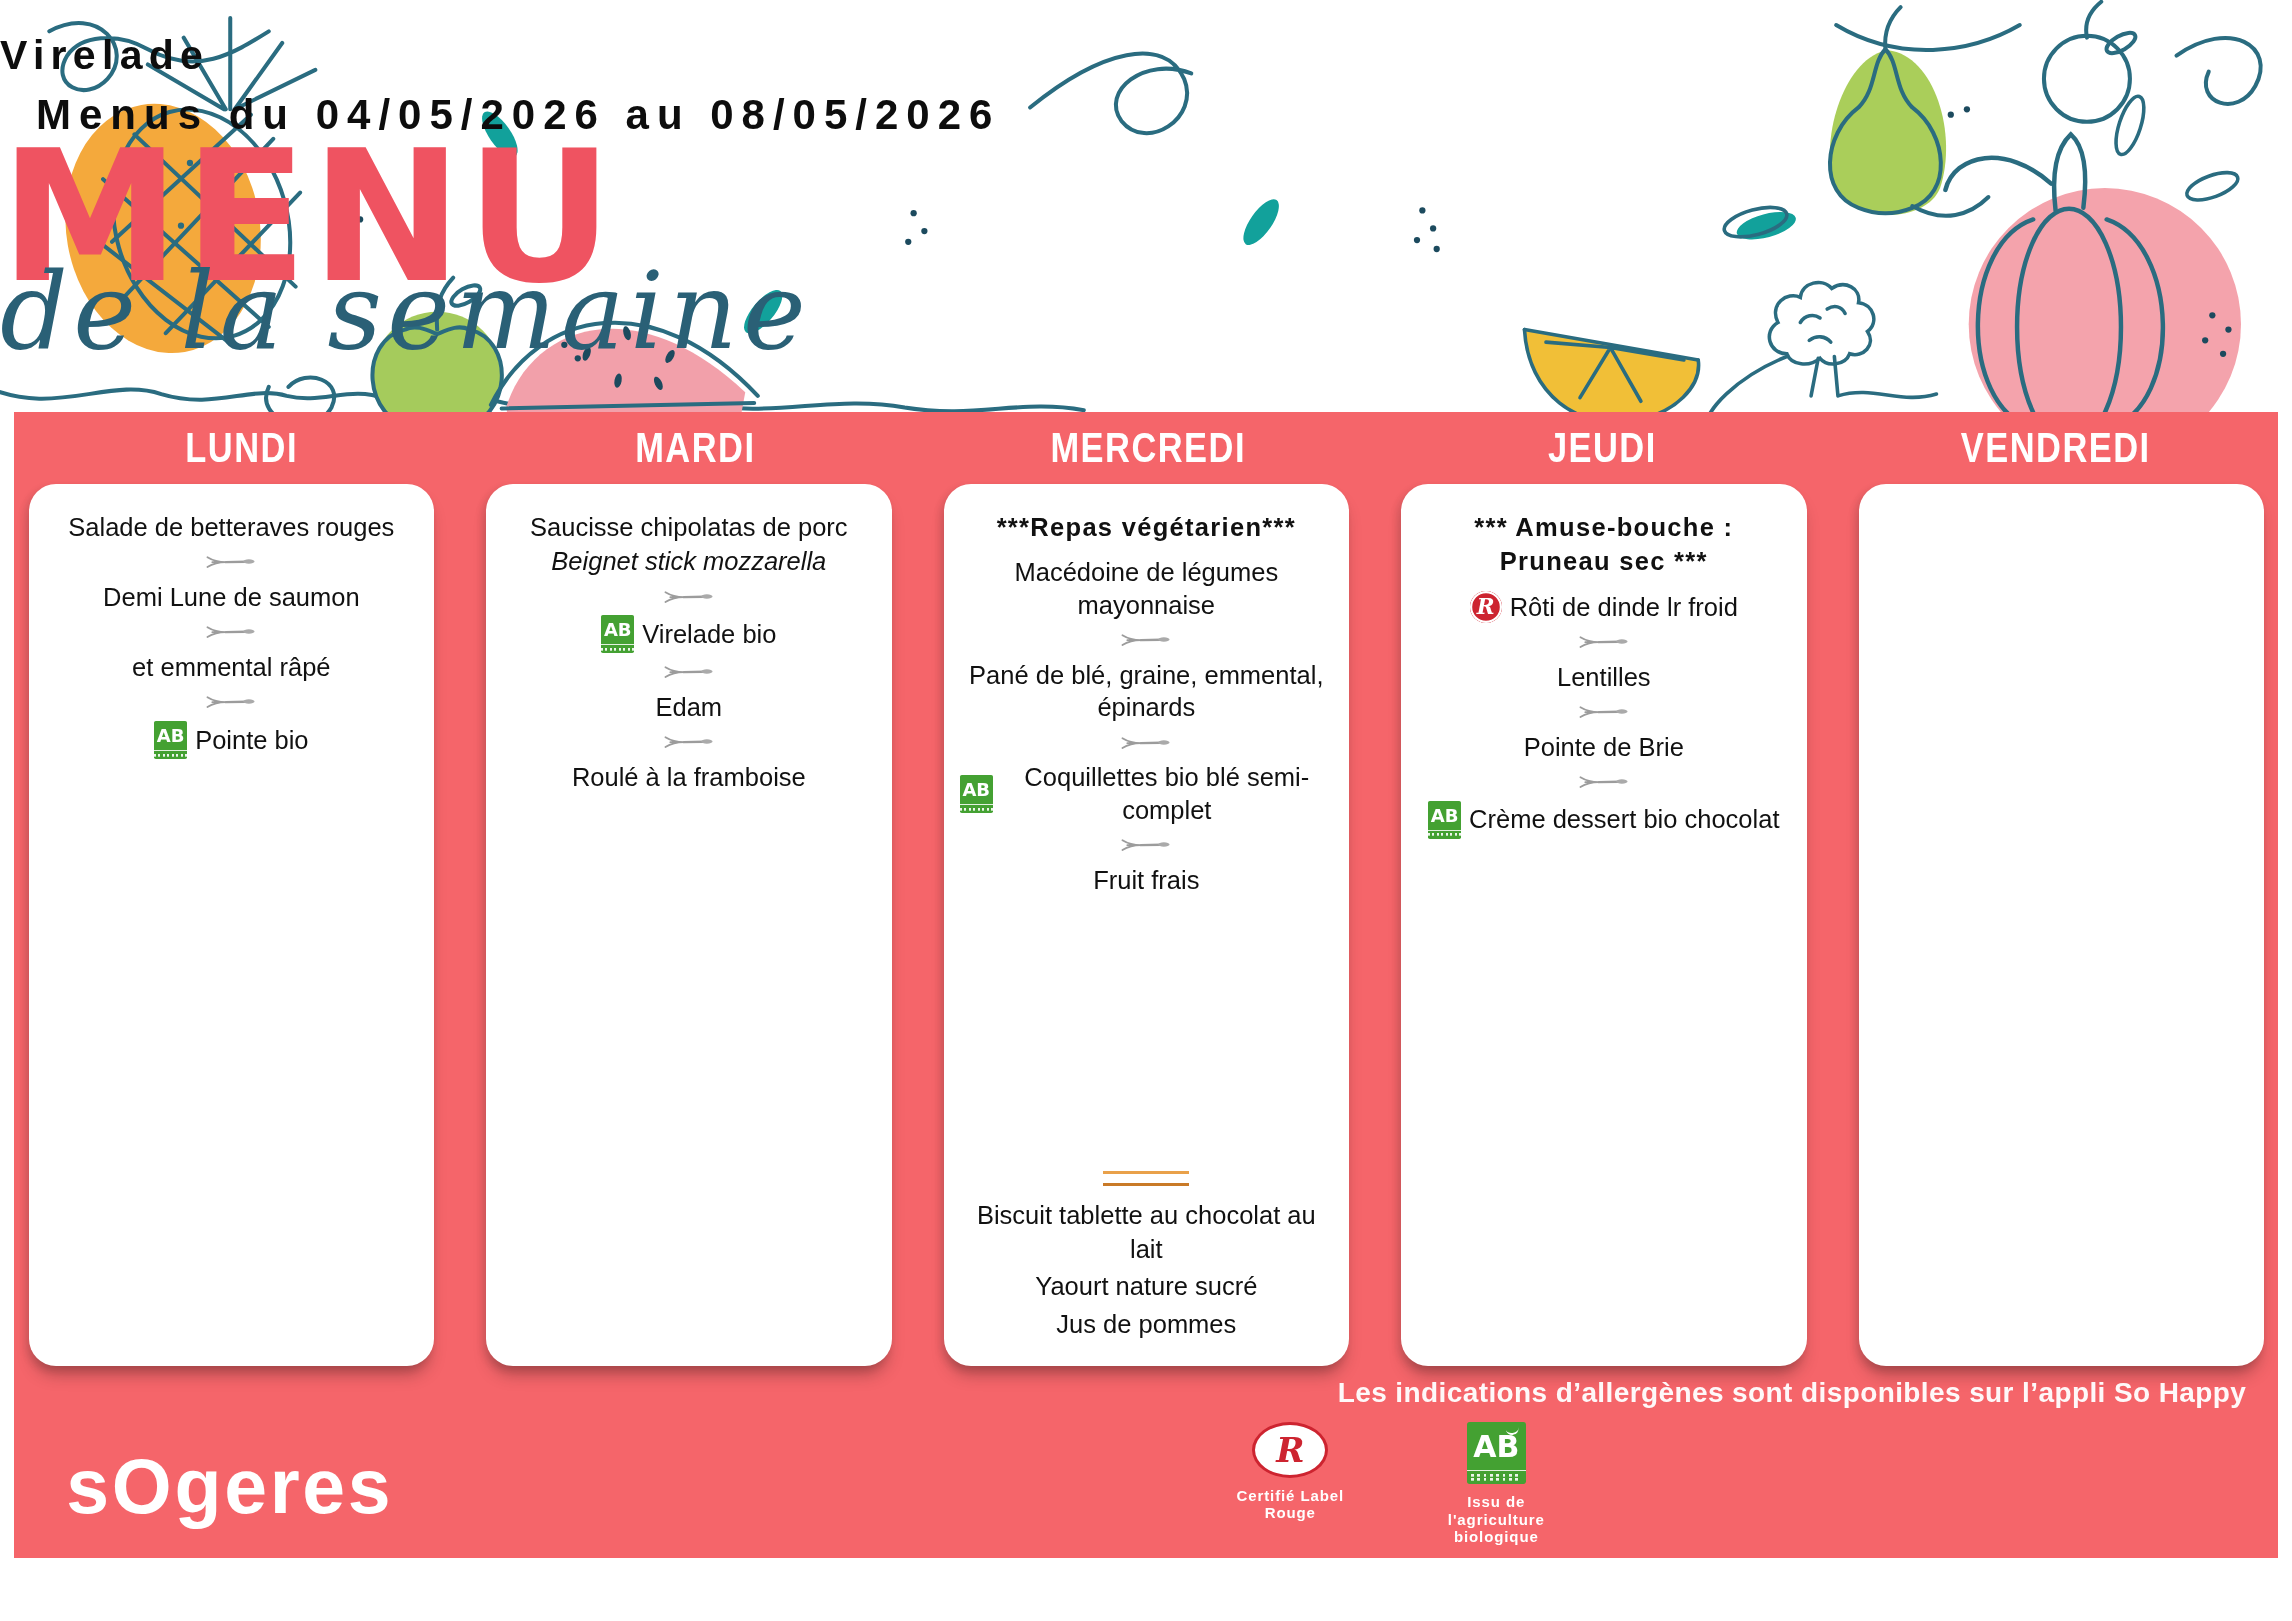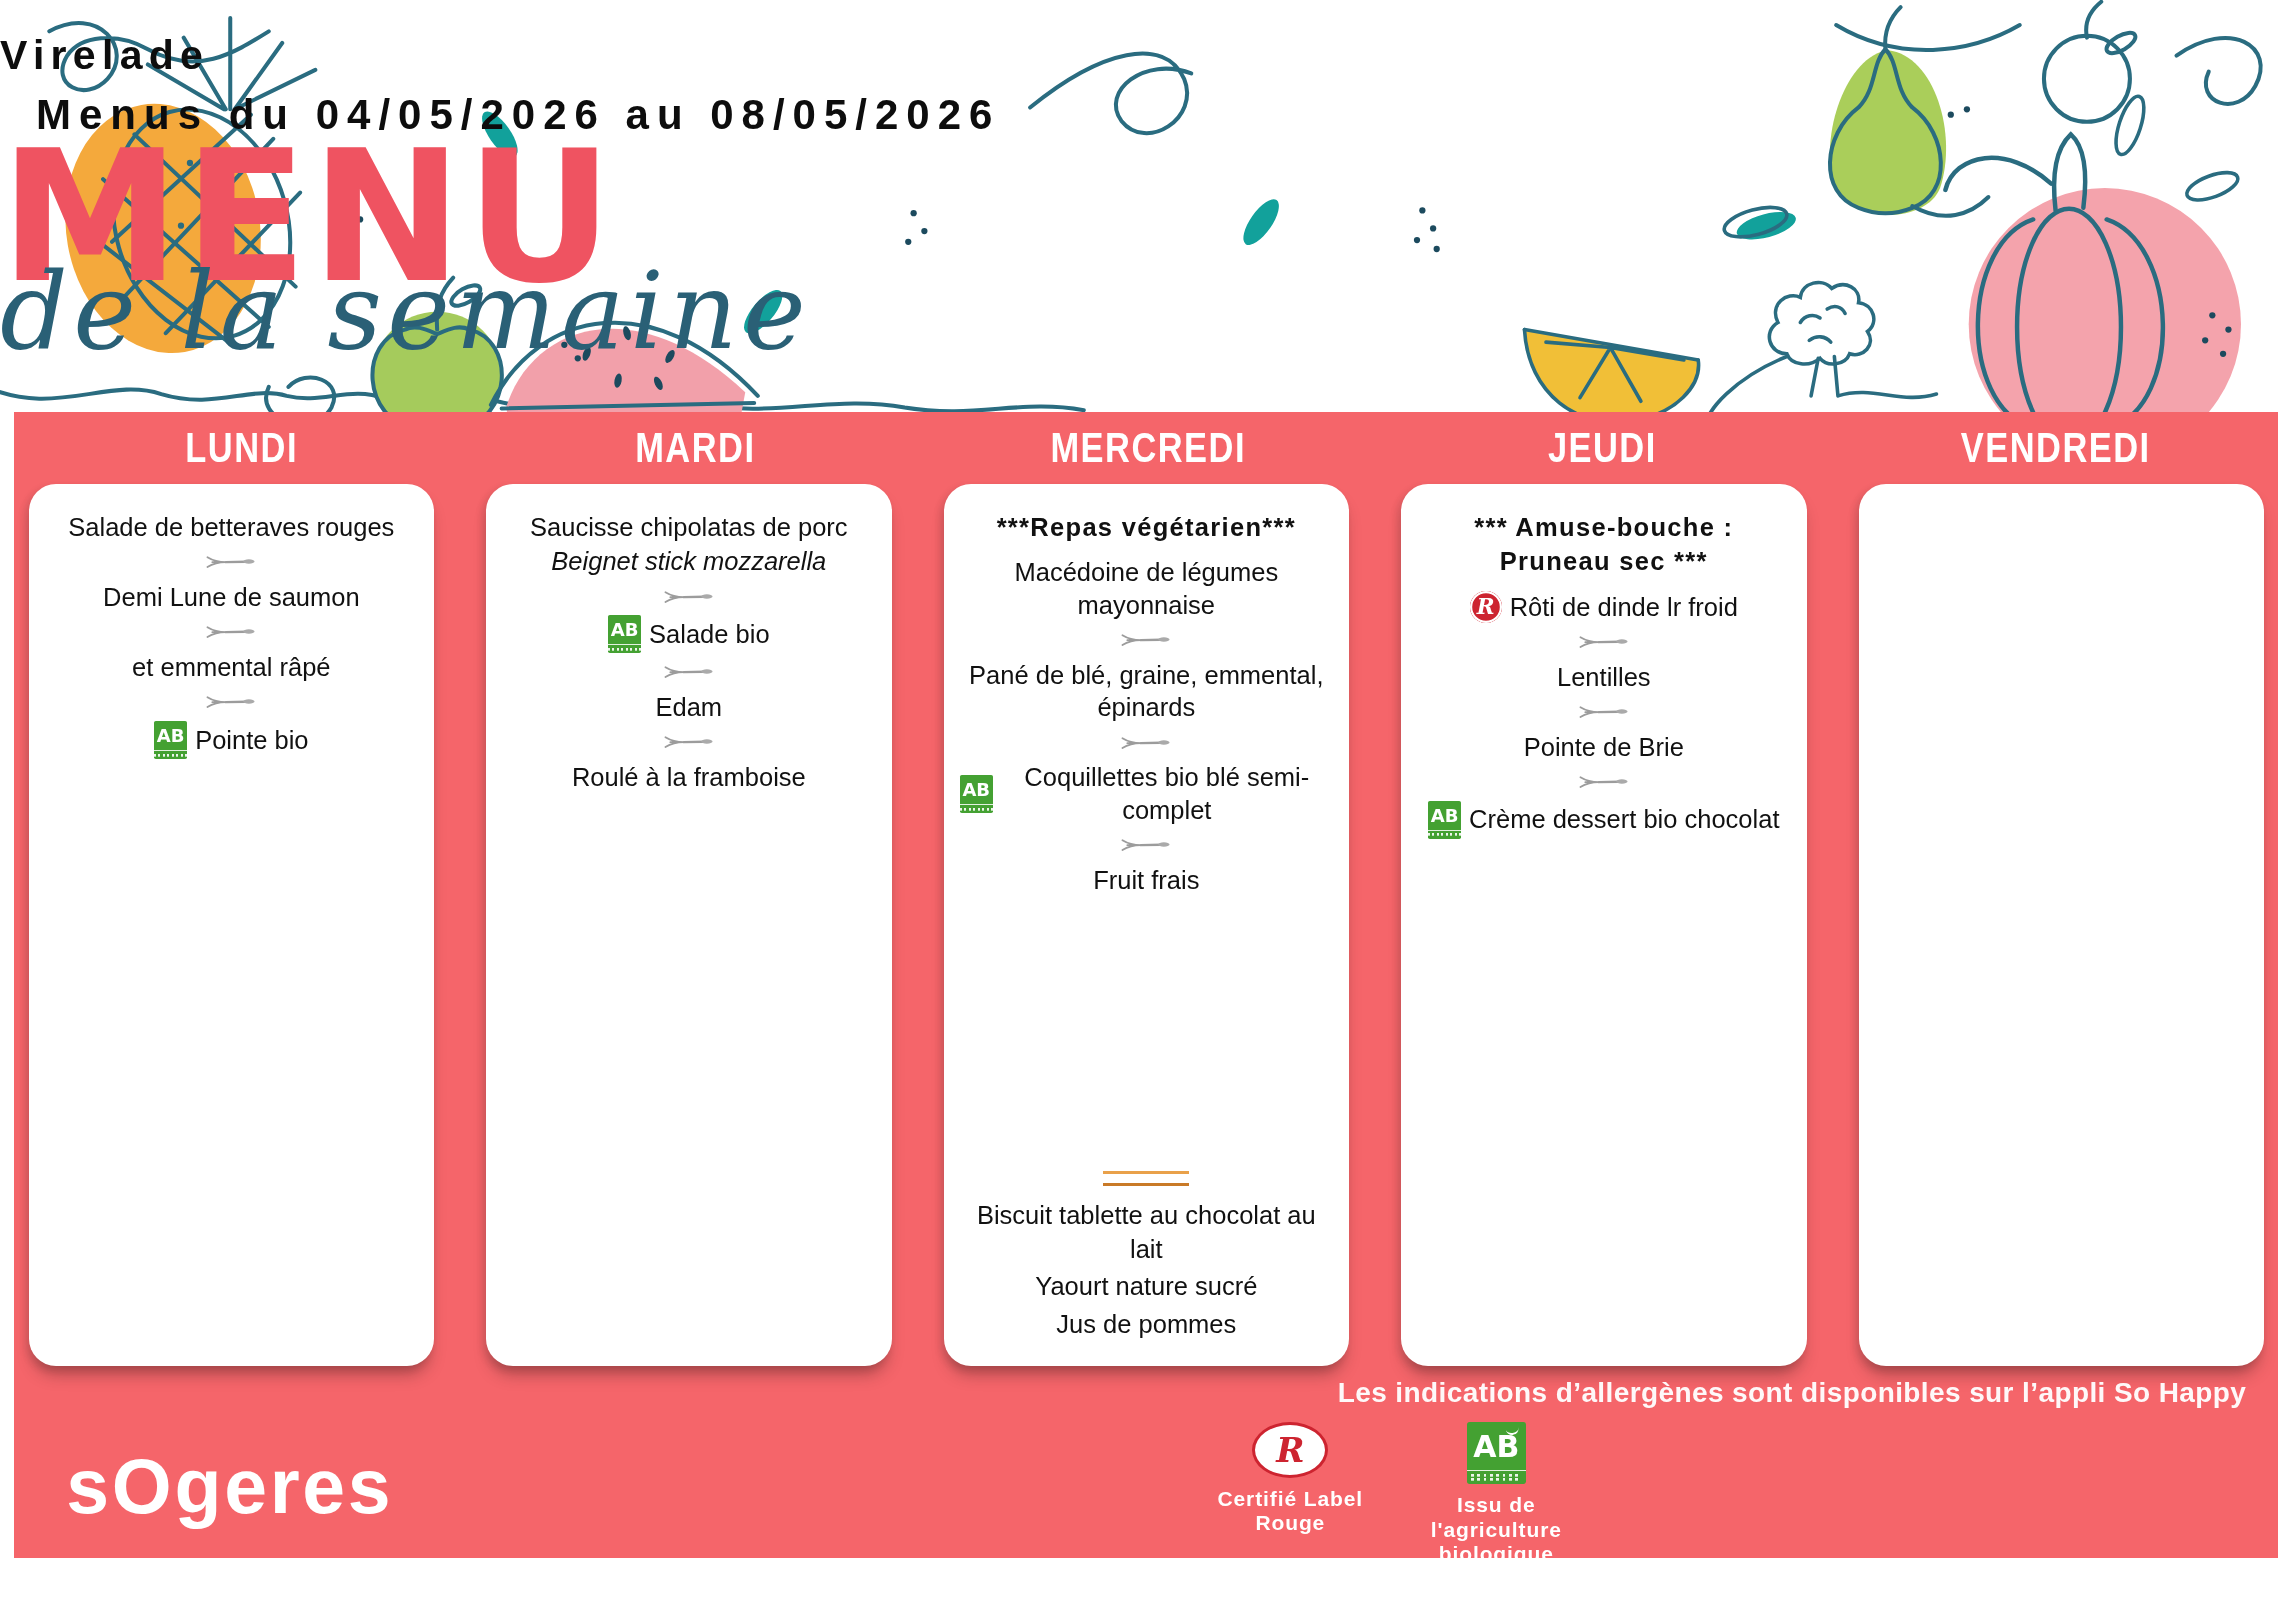--- a/index.html
+++ b/index.html
@@ -54,21 +54,21 @@
                  margin-bottom:9px;}
   .snack-item{line-height:1.3;}
 
   
   .allergen-note{position:absolute;right:32px;top:965px;color:#fff;font-size:28px;font-weight:bold;
                  letter-spacing:0.4px;opacity:0.96;}
   .sogeres-logo{position:absolute;left:52px;top:1030px;color:#fff;font-family:Liberation Sans, sans-serif;
                 font-size:77px;font-weight:bold;letter-spacing:2.7px;}
   .certs{position:absolute;left:0;top:1010px;width:100%;}
   .cert{position:absolute;display:flex;flex-direction:column;align-items:center;gap:9px;color:#fff;}
-  .cert-caption{font-size:21px;font-weight:bold;letter-spacing:0.9px;white-space:pre-line;text-align:center;
+  .cert-caption{font-size:15px;font-weight:bold;letter-spacing:0.9px;white-space:pre-line;text-align:center;
                 line-height:1.15;}
   .cert-lr{left:1191px;width:170px;}
   .cert-ab{left:1397px;width:170px;}
   .lr-big{width:70px;height:50px;background:#fff;border:3.6px solid #cd2430;border-radius:50%;
           display:flex;align-items:center;justify-content:center;color:#cd2430;
           font-family:"DejaVu Serif",serif;font-style:italic;font-weight:bold;font-size:34px;}
   .ab-big{display:flex;flex-direction:column;width:59px;}
   .ab-big .ab-txt{background:#44a132;color:#fff;font-weight:bold;font-size:30px;height:48px;
                   display:flex;align-items:center;justify-content:center;border-radius:2.7px 2.7px 0 0;
                   font-family:"DejaVu Sans",sans-serif;position:relative;}
@@ -291,21 +291,21 @@
                 <path d="M3 2 C11 7,17 8,26 8 M3 14 C11 9,17 8,26 8 M9 8 L26 8" fill="none" stroke="#9c9c9c" stroke-width="2.2" stroke-linecap="round"></path>
                 <path d="M26 8 L50 7.4" stroke="#9c9c9c" stroke-width="3" stroke-linecap="round" fill="none"></path>
                 <ellipse cx="54" cy="7.2" rx="7" ry="2.8" fill="#aaaaaa"></ellipse>
               </svg>
             </div>
             <div class="menu-item">
               <span class="ab-icon">
                 <span class="ab-txt">AB</span>
                 <span class="ab-strip"></span>
               </span>
-              <span>Salade bio</span>
+              <span>Virelade bio</span>
             </div>
             <div class="cutlery">
               <svg width="52" height="14.3" viewBox="0 0 64 16">
                 <path d="M3 2 C11 7,17 8,26 8 M3 14 C11 9,17 8,26 8 M9 8 L26 8" fill="none" stroke="#9c9c9c" stroke-width="2.2" stroke-linecap="round"></path>
                 <path d="M26 8 L50 7.4" stroke="#9c9c9c" stroke-width="3" stroke-linecap="round" fill="none"></path>
                 <ellipse cx="54" cy="7.2" rx="7" ry="2.8" fill="#aaaaaa"></ellipse>
               </svg>
             </div>
             <div class="menu-item">
               <span>Edam</span>

